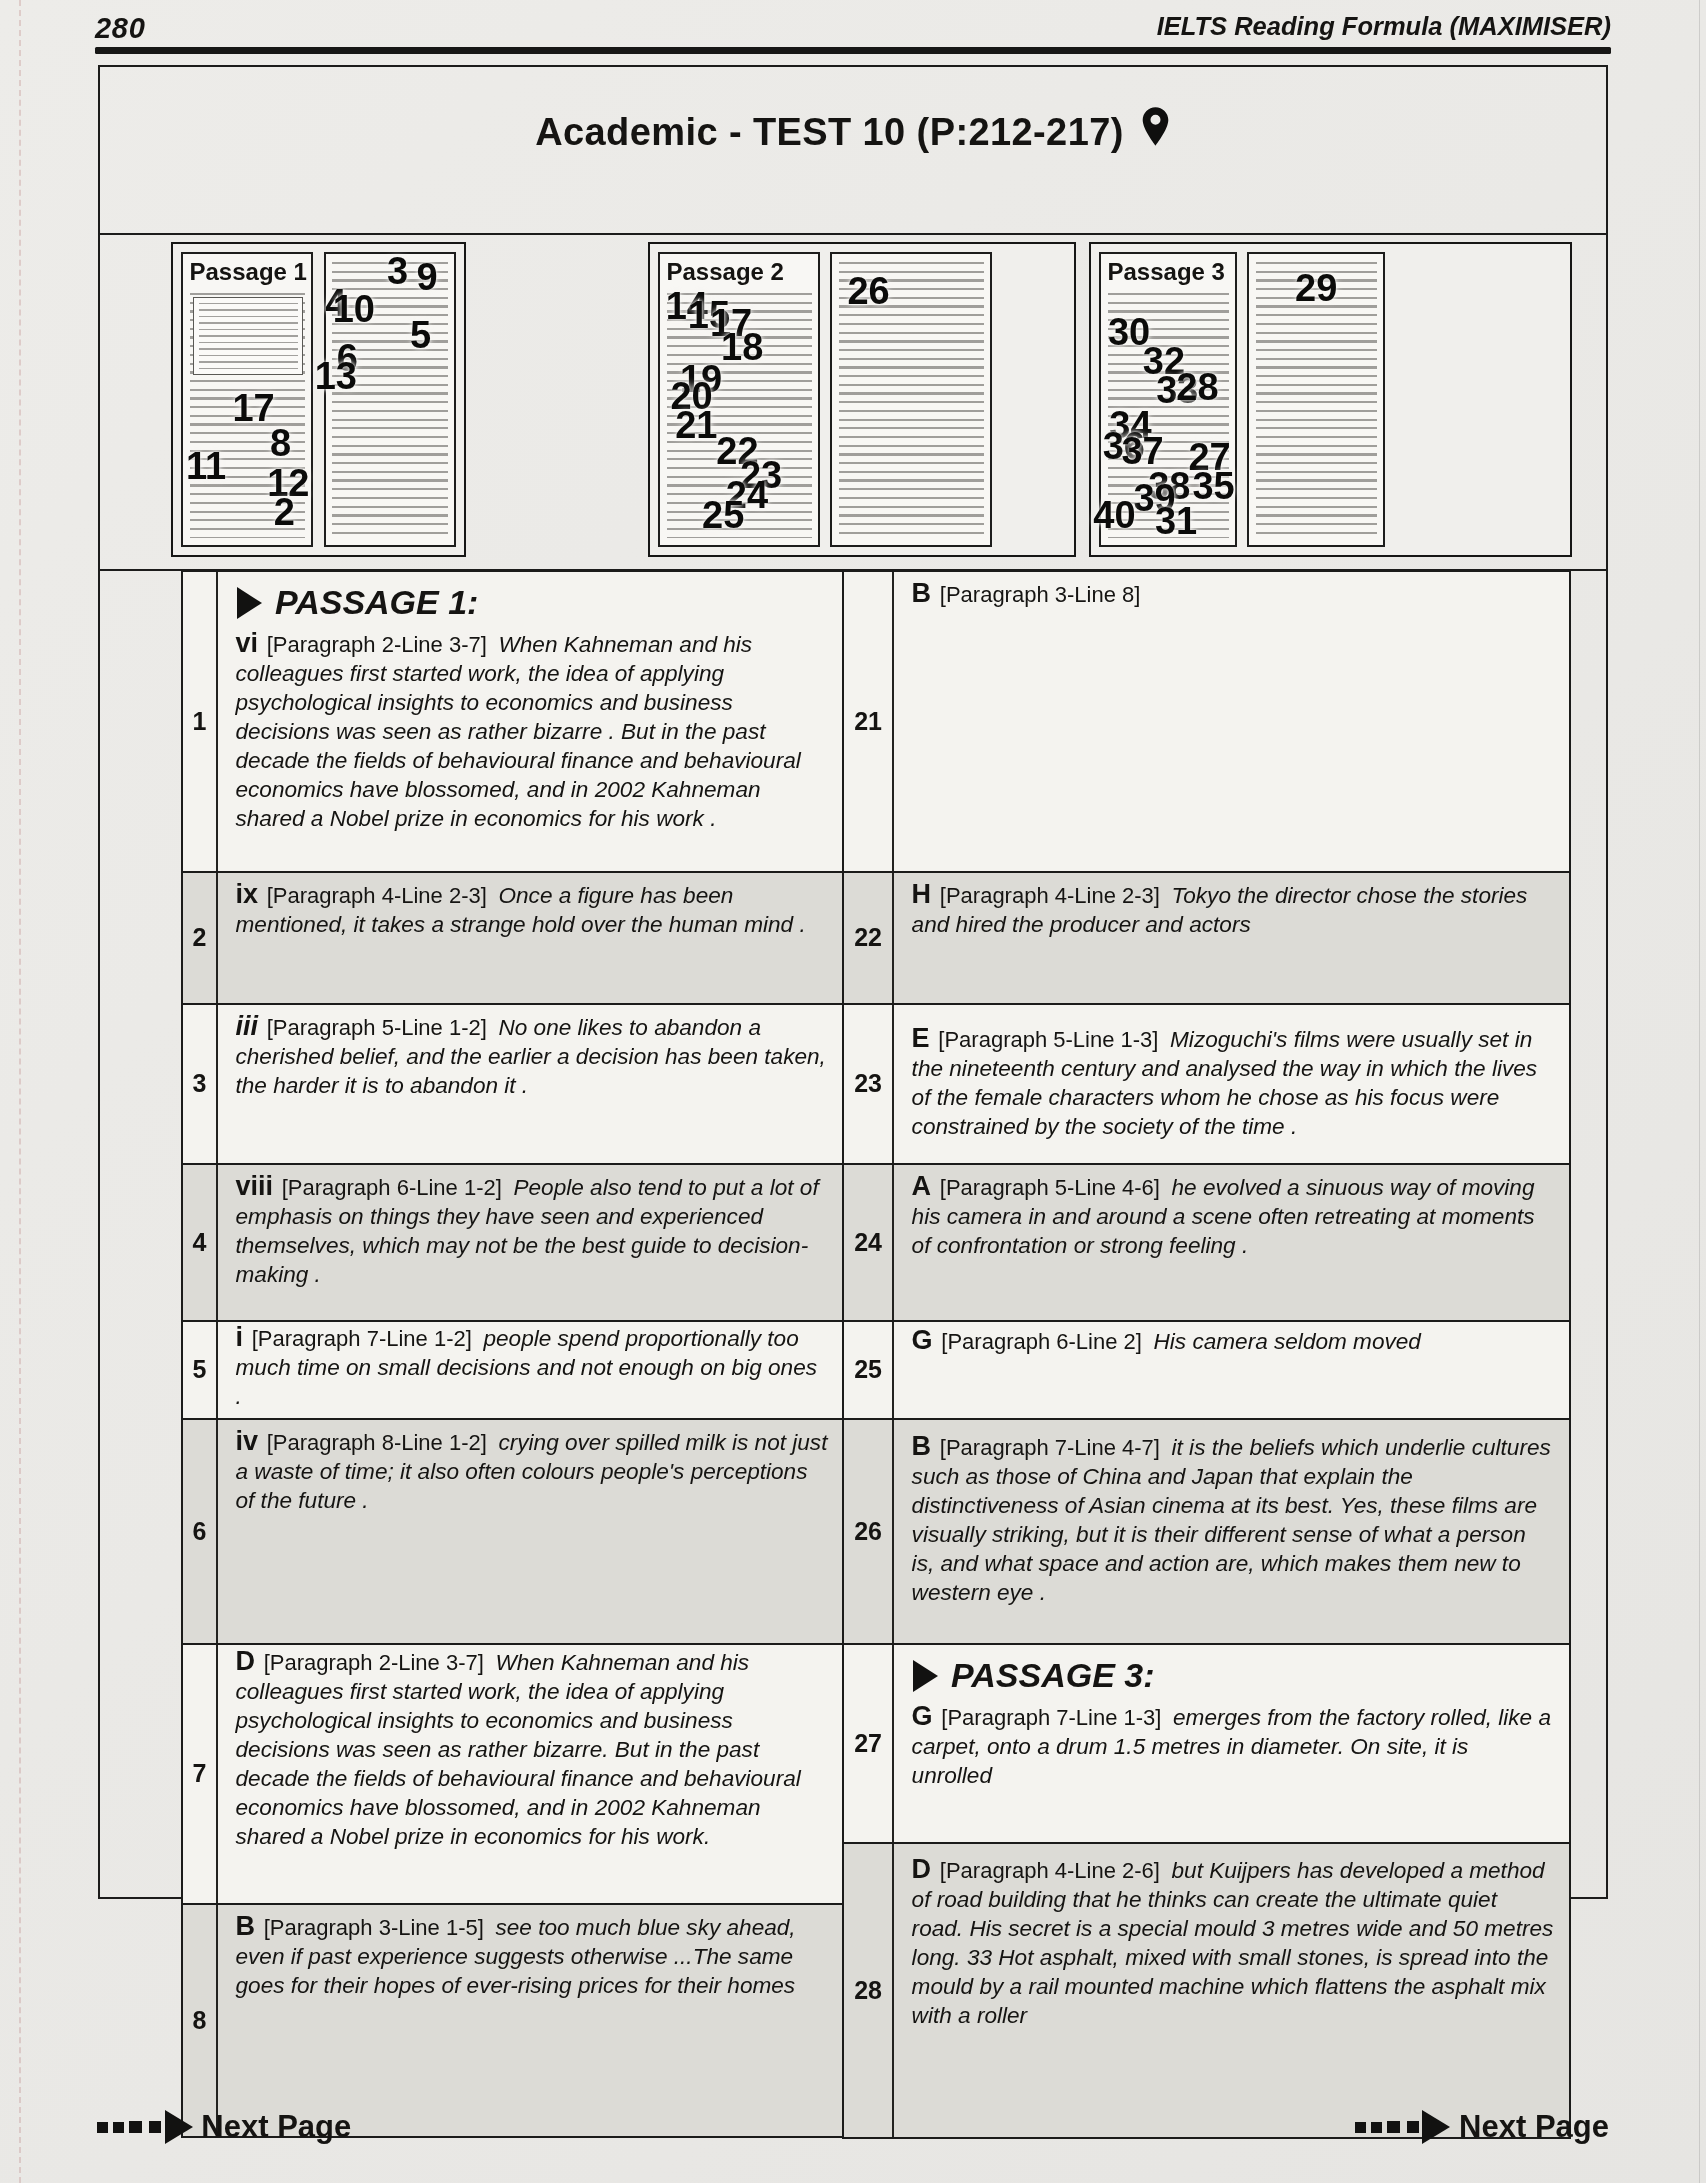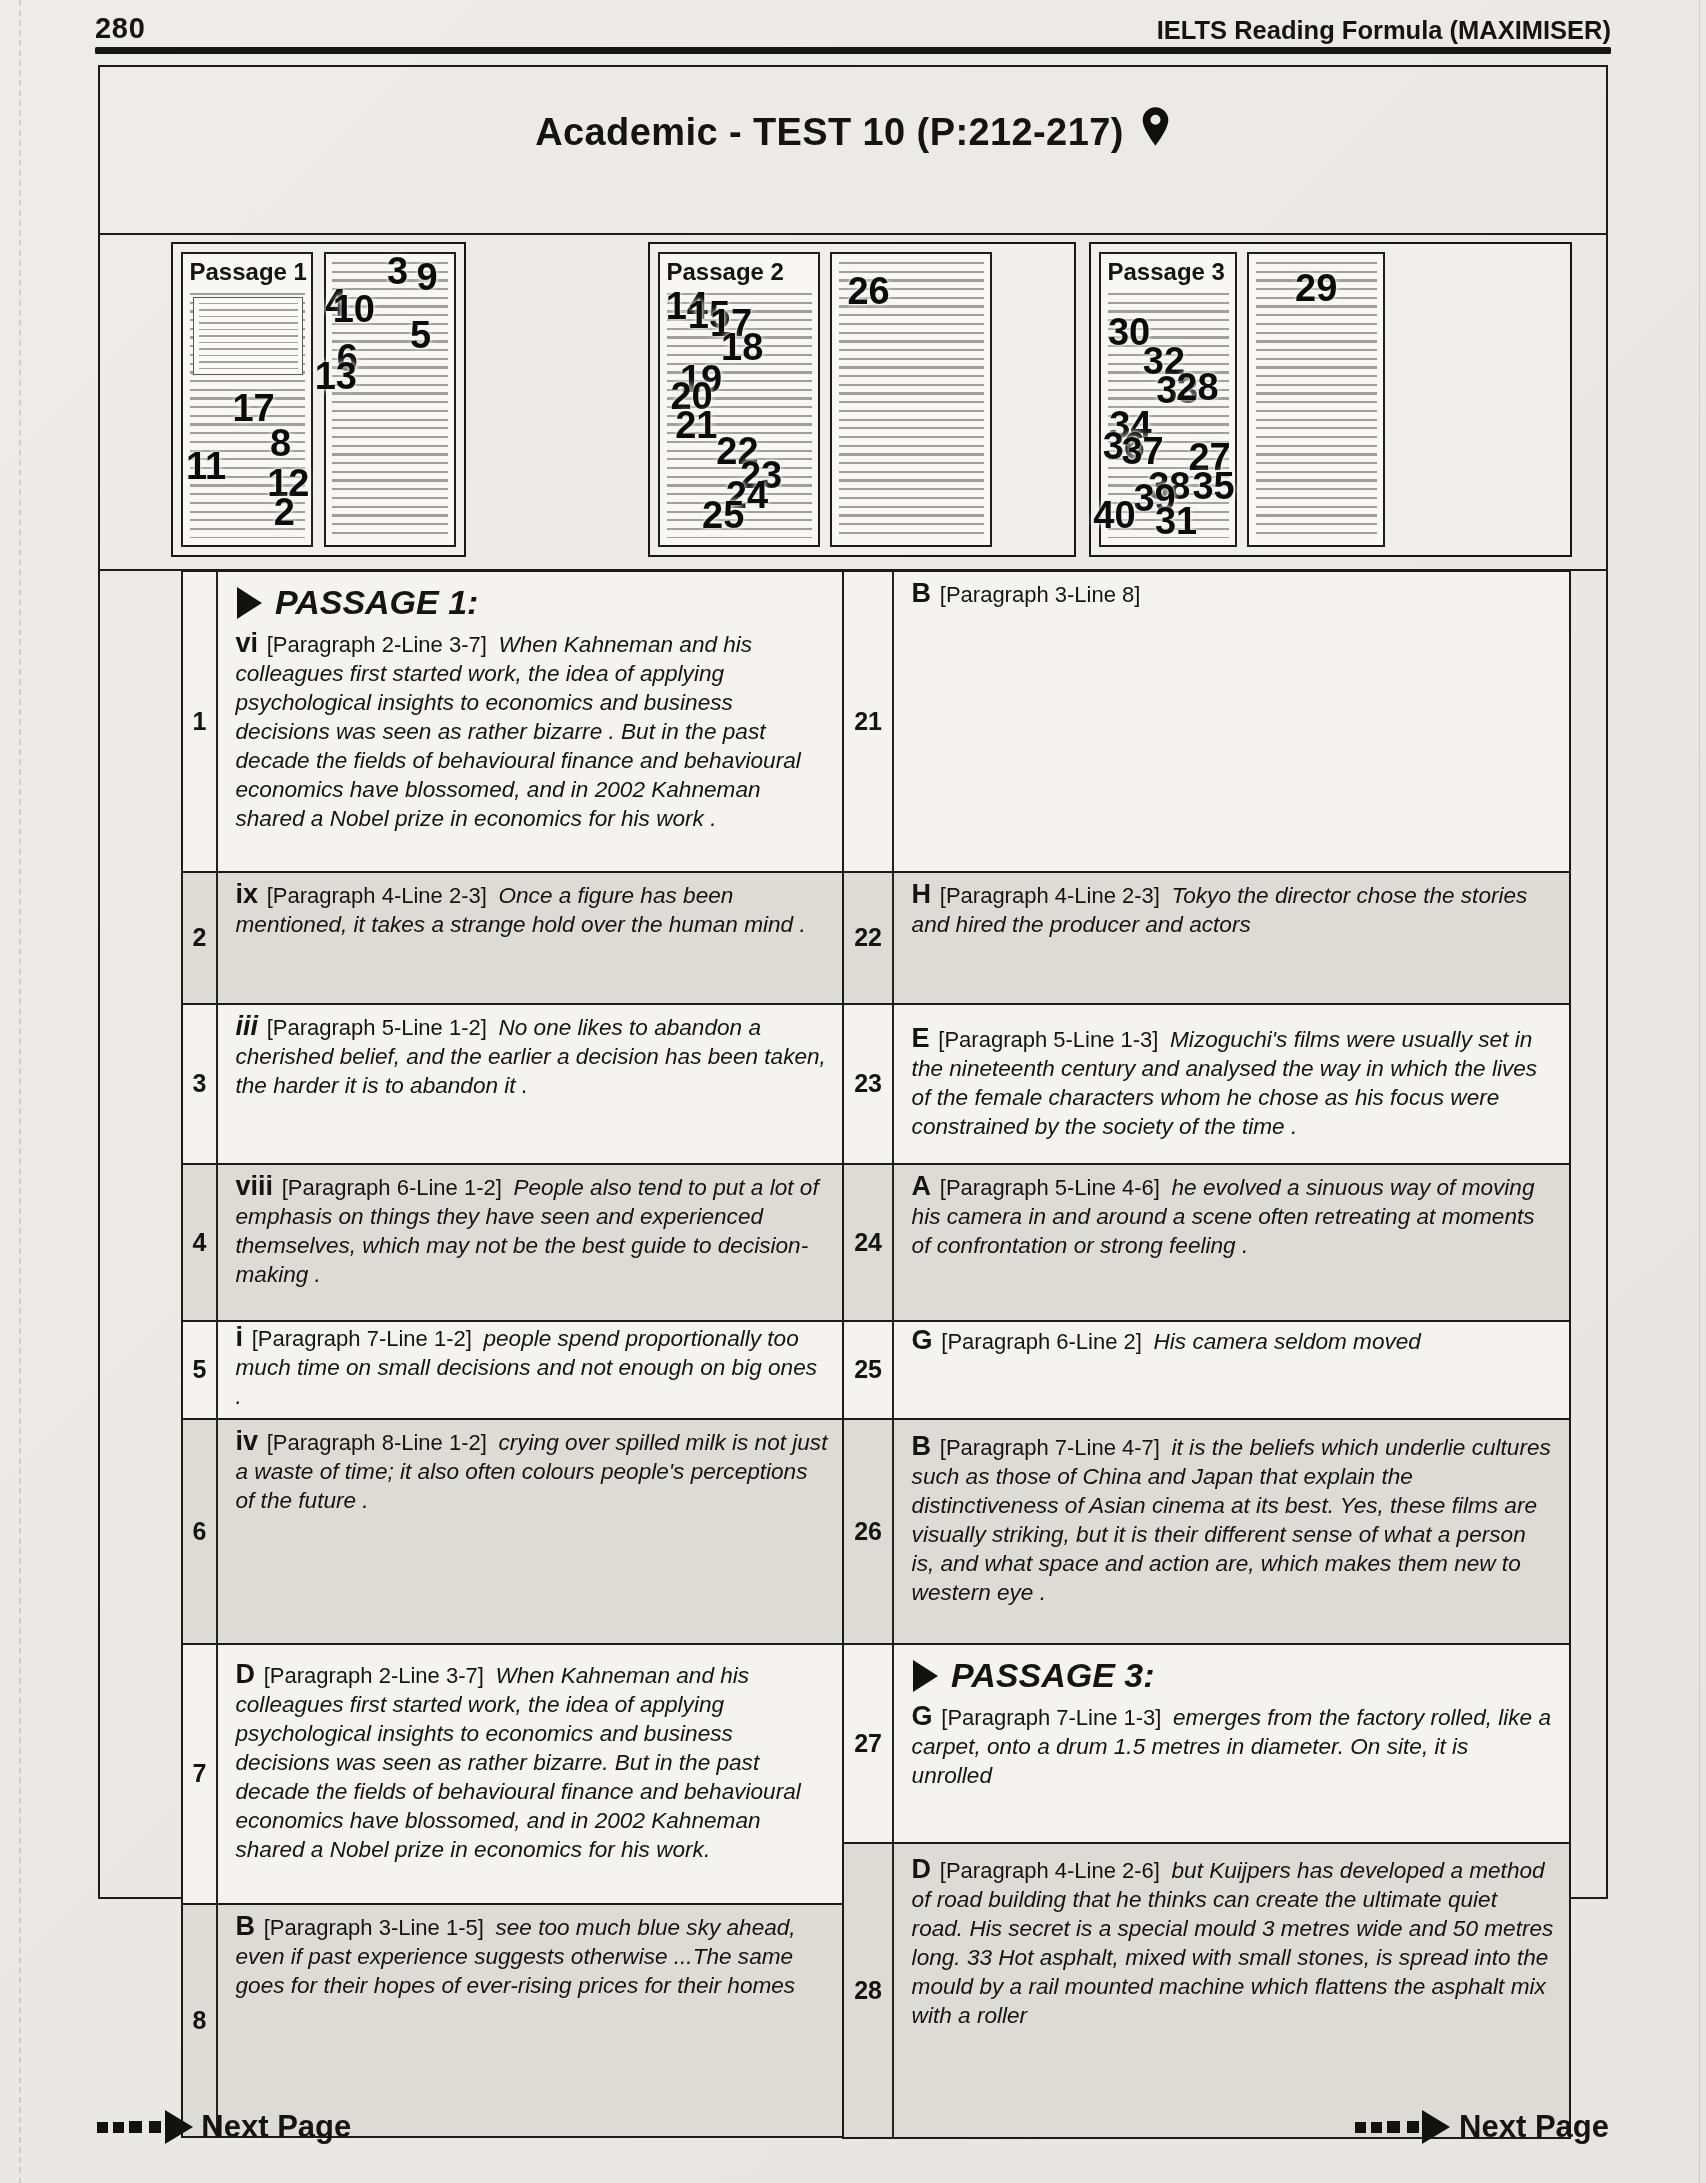--- a/index.html
+++ b/index.html
@@ -5,21 +5,21 @@
   html,body{margin:0;padding:0;background:#d8d7d4;}
   .page{
     position:relative;width:1707px;height:2183px;overflow:hidden;
     background:linear-gradient(135deg,#edecE9 0%,#eae9e6 45%,#e6e5e2 100%);
     font-family:"Liberation Sans",sans-serif;color:#151412;
   }
   .scan-edge{position:absolute;left:19px;top:0;bottom:0;border-left:2.2px dashed rgba(190,130,130,.30);}
   .scan-edge-right{position:absolute;right:7.3px;top:0;bottom:0;border-left:1.5px solid rgba(120,120,118,.25);}
 
   
-  .hdr{position:absolute;left:95px;right:96px;top:11.6px;display:flex;justify-content:space-between;align-items:flex-end;}
+  .hdr{position:absolute;left:95px;right:96px;top:11.6px;display:flex;justify-content:space-between;font-style:italic;}
   .hdr .pgnum{font-size:29px;font-weight:bold;letter-spacing:0.7px;}
   .hdr .booktitle{font-size:25.5px;font-weight:bold;}
   .hdr-rule{position:absolute;left:95px;right:96px;top:47px;height:6.5px;background:#171716;border-radius:1.5px;}
 
   
   .outer{position:absolute;left:98px;top:65px;width:1510px;height:1834px;border:2.9px solid #1c1c1b;box-sizing:border-box;display:flex;flex-direction:column;}
   .title-band{height:130px;display:flex;align-items:center;justify-content:center;gap:16px;}
   .title-band h1{margin:0;font-size:38px;font-weight:bold;letter-spacing:0.4px;}
   .pin{margin-top:-10.2px;}
 
@@ -229,21 +229,21 @@
 
           <div class="arow shaded" style="height:225px">
             <div class="num-cell">6</div>
             <div class="content-cell">
               <p class="ans"><span class="ans-letter">iv</span><span class="ans-ref">[Paragraph 8-Line 1-2]</span><span class="ans-text">crying over spilled milk is not just a waste of time; it also often colours people's perceptions of the future .</span></p>
             </div>
           </div>
 
           <div class="arow plain" style="height:260px">
             <div class="num-cell">7</div>
-            <div class="content-cell" style="padding-top:14px">
+            <div class="content-cell" style="padding-top:1px">
               <p class="ans"><span class="ans-letter">D</span><span class="ans-ref">[Paragraph 2-Line 3-7]</span><span class="ans-text">When Kahneman and his colleagues first started work, the idea of applying psychological insights to economics and business decisions was seen as rather bizarre. But in the past decade the fields of behavioural finance and behavioural economics have blossomed, and in 2002 Kahneman shared a Nobel prize in economics for his work.</span></p>
             </div>
           </div>
 
           <div class="arow shaded" style="height:231px">
             <div class="num-cell">8</div>
             <div class="content-cell">
               <p class="ans"><span class="ans-letter">B</span><span class="ans-ref">[Paragraph 3-Line 1-5]</span><span class="ans-text">see too much blue sky ahead, even if past experience suggests otherwise ...The same goes for their hopes of ever-rising prices for their homes</span></p>
             </div>
           </div>

